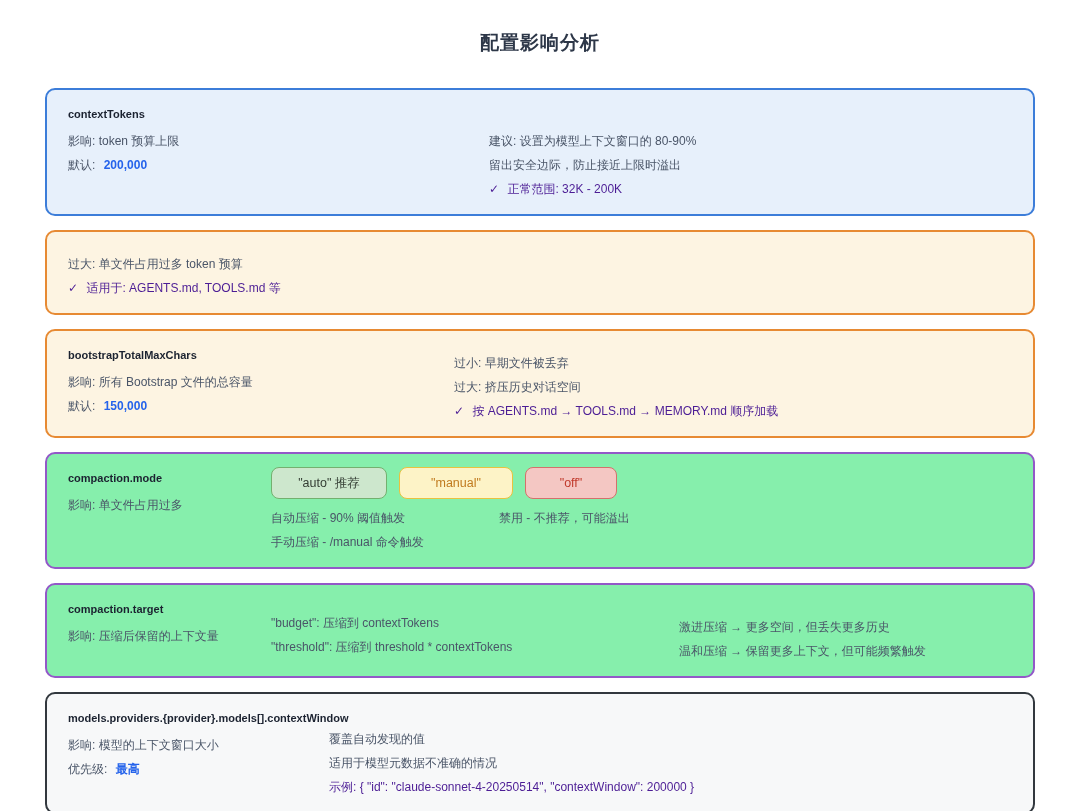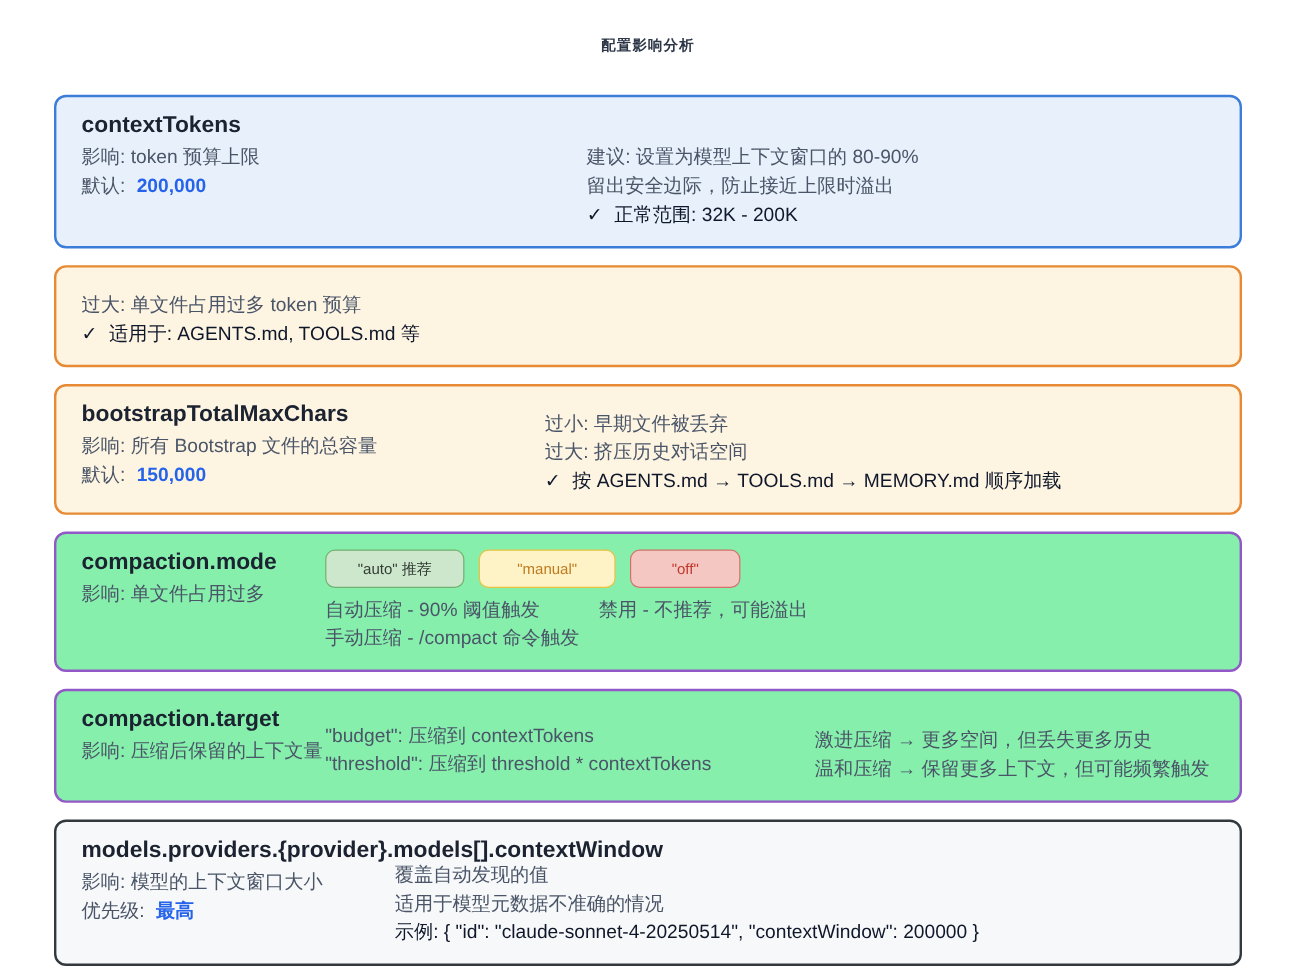--- a/index.html
+++ b/index.html
@@ -3,38 +3,38 @@
 <meta charset="utf-8">
 <style>
   * { margin:0; padding:0; box-sizing:border-box; }
   html,body {
     width:1080px; height:811px; background:#ffffff;
     font-family:"Liberation Sans","DejaVu Sans",sans-serif;
     overflow:hidden;
   }
   .page-title {
     padding-top:30px; text-align:center;
-    font-size:12px; font-weight:bold; color:#2d3748; letter-spacing:1px;
+    font-size:19px; font-weight:bold; color:#2d3748; letter-spacing:1px;
   }
   .cards { margin-top:32px; }
   .card {
     margin:0 45px 14px 45px;
     border:2px solid; border-radius:10px;
     padding:13px 21px;
   }
   .card-blue   { background:#e7f0fb; border-color:#3c7dd9; }
   .card-orange { background:#fdf4e2; border-color:#e78a33; }
   .card-purple { background:#86efac; border-color:#9358c8; }
   .card-dark   { background:#f7f8f9; border-color:#32383e; }
 
-  .card-title { font-size:19px; font-weight:bold; color:#1b2230; line-height:22px; margin-bottom:4px; }
-  .line { font-size:16px; color:#4a5568; line-height:24px; white-space:nowrap; }
+  .card-title { font-size:11px; font-weight:bold; color:#1b2230; line-height:22px; margin-bottom:4px; }
+  .line { font-size:12px; color:#4a5568; line-height:24px; white-space:nowrap; }
   .strong-blue { color:#2563eb; font-weight:bold;margin-top:20px; }
   .t-red   { color:#c53030; }
-  .t-green { color:#0f172a; }
+  .t-green { color:#4c1d95; }
   .vgap { margin-left:5px; }
   .icon { margin-right:5px; }
 
   .row { display:flex; align-items:flex-start; }
   .w-421 { width:421px; flex:none; }
   .w-386 { width:386px; flex:none; }
   .w-261 { width:261px; flex:none; }
   .w-228 { width:228px; flex:none; }
   .w-203 { width:203px; flex:none; }
   .w-408 { width:408px; flex:none; }
@@ -123,21 +123,21 @@
       </div>
       <div>
         <div class="btn-row">
           <div class="btn btn-green">"auto" 推荐</div>
           <div class="btn btn-yellow">"manual"</div>
           <div class="btn btn-red">"off"</div>
         </div>
         <div class="row">
           <div class="w-228">
             <div class="line">自动压缩 - 90% 阈值触发</div>
-            <div class="line">手动压缩 - /compact 命令触发</div>
+            <div class="line">手动压缩 - /manual 命令触发</div>
           </div>
           <div>
             <div class="line">禁用 - 不推荐，可能溢出</div>
           </div>
         </div>
       </div>
     </div>
   </section>
 
   <section class="card card-purple">

